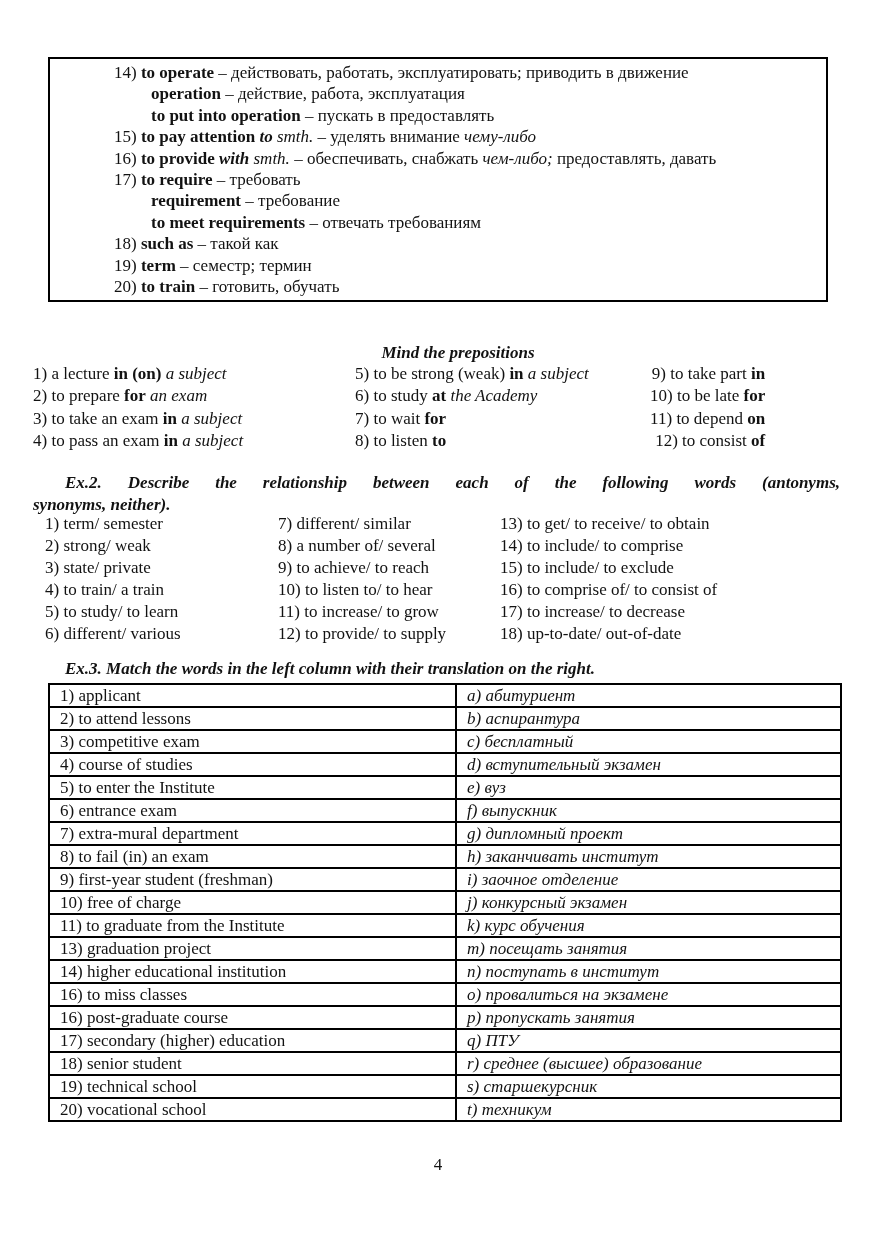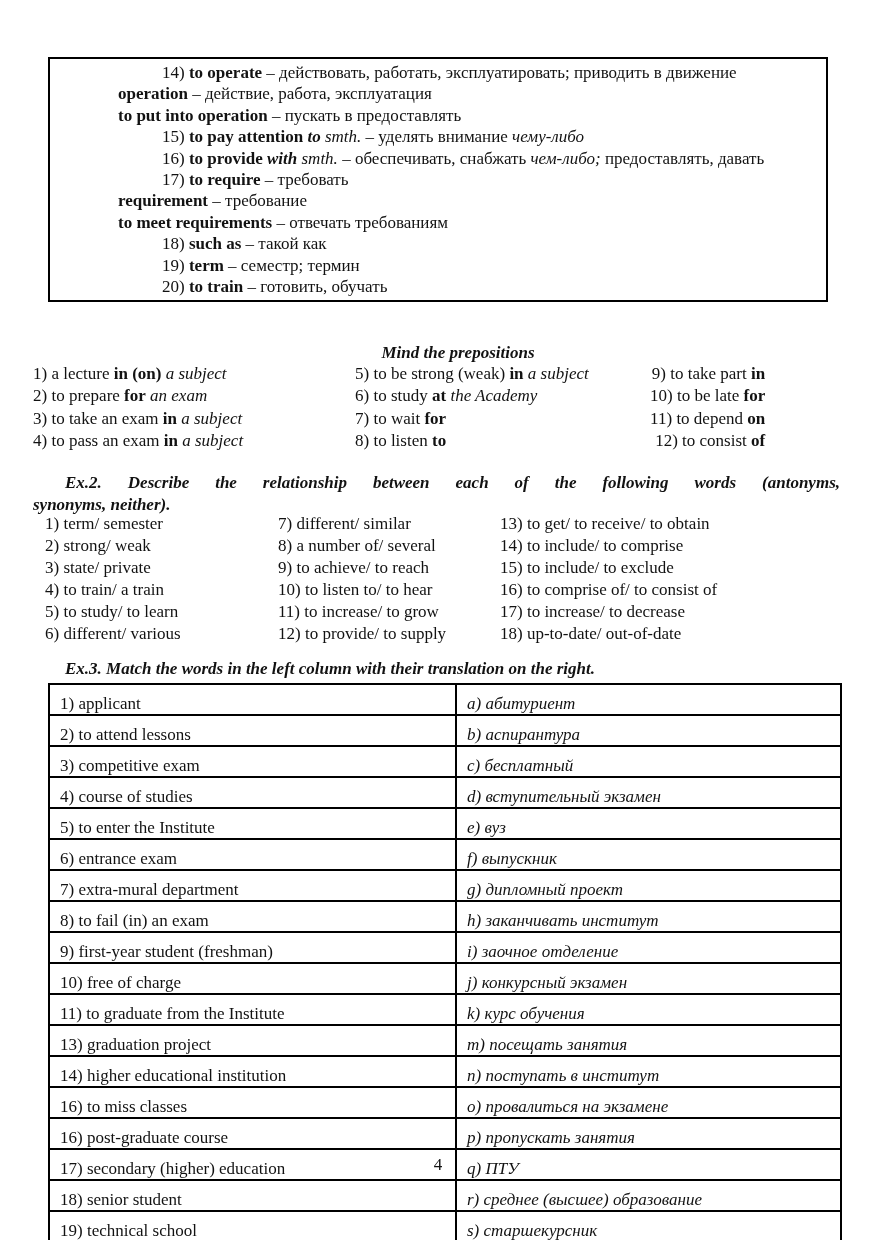--- a/index.html
+++ b/index.html
@@ -9,22 +9,22 @@
     font-size:17px;color:#121212;overflow:hidden;
   }
   .b{font-weight:bold;}
   .i{font-style:italic;}
 
   
   .vocab-box{
     position:absolute;left:48px;top:57px;width:776px;height:238px;
     border:2px solid #000;padding-top:3px;box-sizing:content-box;
   }
-  .vocab-box > div{padding-left:112px;line-height:21.4px;white-space:nowrap;}
-  .vocab-box > div.cont{padding-left:68px;}
+  .vocab-box > div{padding-left:64px;line-height:21.4px;white-space:nowrap;}
+  .vocab-box > div.cont{padding-left:101px;}
 
   
   .prep-title{
     position:absolute;left:0;top:343px;width:876px;text-align:center;
     font-weight:bold;font-style:italic;padding-left:20px;
   }
   .prep-col{position:absolute;top:363px;white-space:nowrap;}
   .prep-col > div{line-height:22.3px;}
   .prep-col-1{left:33px;}
   .prep-col-2{left:355px;}
@@ -42,21 +42,21 @@
 
   
   .ex3-head{position:absolute;left:33px;top:659px;width:807px;
     font-weight:bold;font-style:italic;text-indent:32px;}
   .match-table{
     position:absolute;left:48px;top:683px;width:794px;
     border-collapse:collapse;table-layout:fixed;
   }
   .match-table td{
     border:2px solid #000;height:21px;vertical-align:middle;
-    padding:8px 4px 0 10px;font-size:17px;overflow:hidden;white-space:nowrap;
+    padding:0 4px 0 10px;font-size:17px;overflow:hidden;white-space:nowrap;
   }
   .match-table col.c1{width:407px;}
   .match-table td.rcell{font-style:italic;}
 
   .page-num{position:absolute;left:0;top:1155px;width:876px;text-align:center;}
 </style>
 </head>
 <body>
 
 <div class="page">

